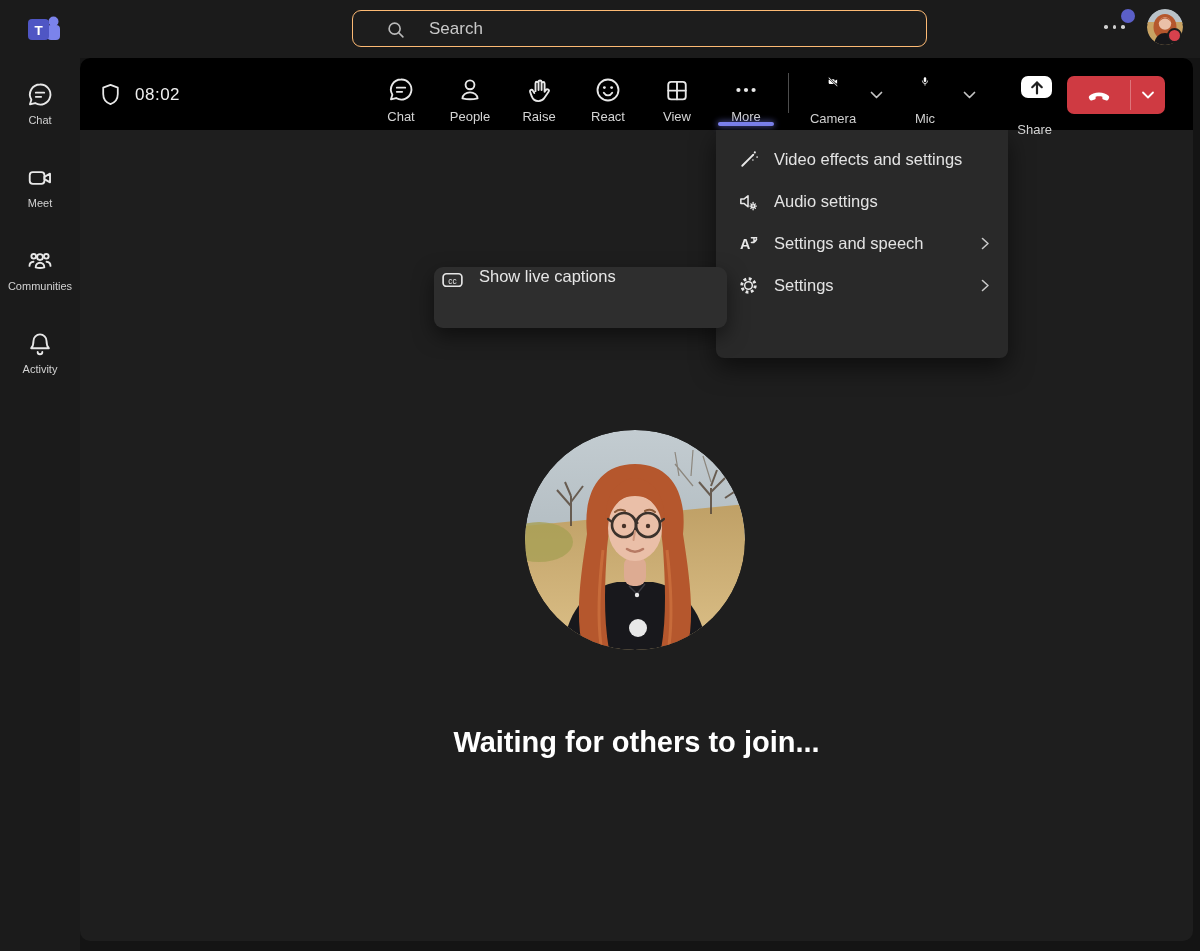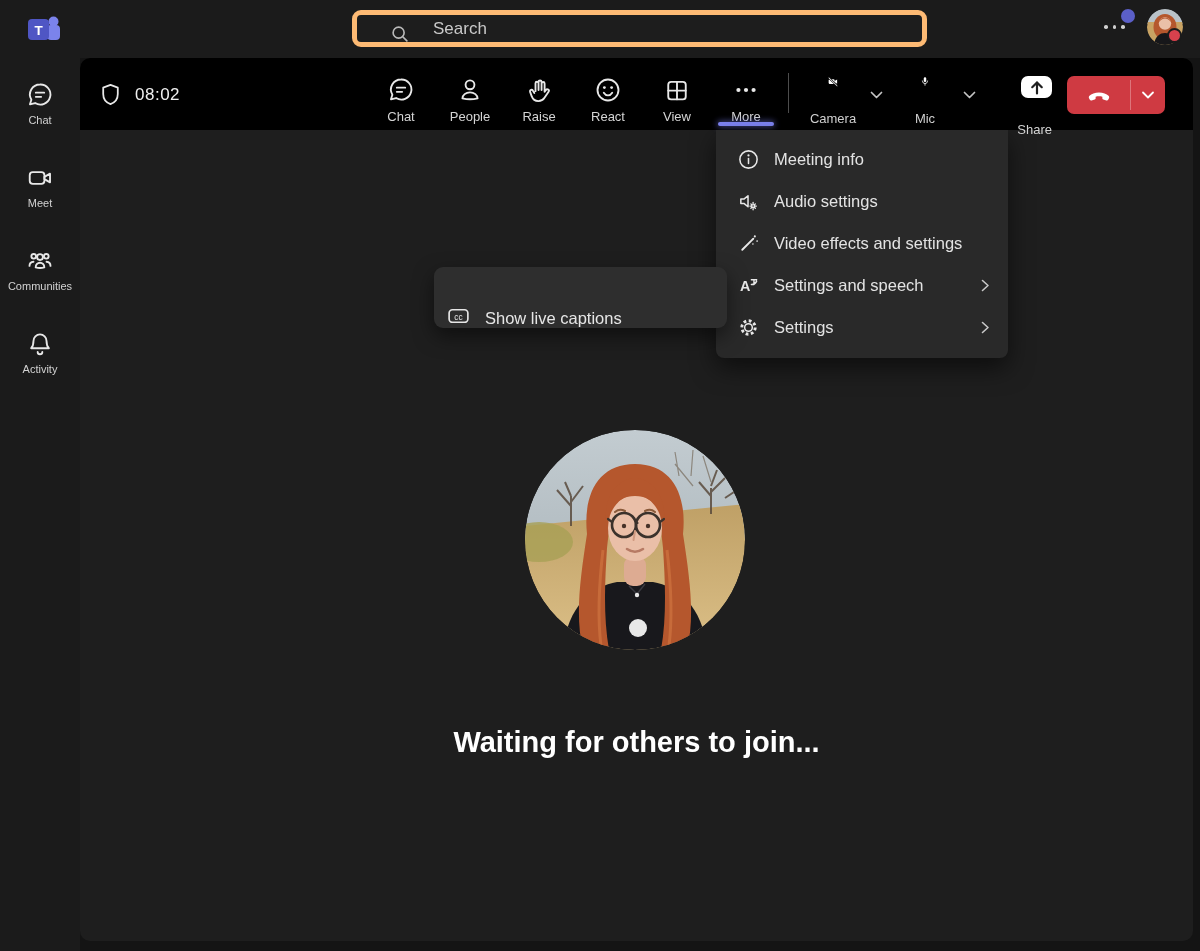--- a/index.html
+++ b/index.html
@@ -10,21 +10,21 @@
     -webkit-font-smoothing:antialiased; color:#e6e6e6;
   }
   svg { display:block; }
   .stroke-ic { stroke:#e8e8e8; fill:none; stroke-width:1.6; stroke-linecap:round; stroke-linejoin:round; }
 
   
   .topbar { position:absolute; left:0; top:0; width:1200px; height:58px; background:#1b1b1b; }
   .teams-logo { position:absolute; left:26px; top:13px; width:36px; height:32px; }
   .searchbox {
     position:absolute; left:352px; top:10px; width:575px; height:37px;
-    border:5px solid #fdba74; border-radius:9px; background:#1d1d1d;
+    border:1px solid #fdba74; border-radius:9px; background:#1d1d1d;
     display:flex; align-items:center; padding-left:34px;
   }
   .searchbox .mag { position:absolute; left:32px; top:8px; }
   .searchbox input {
     background:transparent; border:none; outline:none; color:#cfcfcf;
     font-size:17px; width:460px; margin-left:42px; font-family:"Liberation Sans",sans-serif;
   }
   .searchbox input::placeholder { color:#c9c9c9; opacity:1; }
   .top-overflow { position:absolute; left:1104px; top:20px; width:26px; height:14px; display:flex; gap:5px; align-items:center; cursor:pointer; }
   .top-overflow i { width:3.5px; height:3.5px; border-radius:50%; background:#cfcfcf; }
@@ -94,21 +94,21 @@
     position:relative; height:42px; display:flex; align-items:center; gap:14px;
     padding-left:20px; cursor:pointer; font-size:16.5px; color:#e3e3e3;
   }
   .menu-item .mico { width:24px; display:flex; justify-content:center; }
   .menu-item .chev-r { position:absolute; right:18px; top:15px; }
 
   
   .flyout {
     position:absolute; left:434px; top:267px; width:293px; height:61px; z-index:30;
     background:#2e2e2e; border-radius:9px; box-shadow:0 8px 20px rgba(0,0,0,.5);
-    display:flex; align-items:flex-end; padding-left:12px; gap:14px; cursor:pointer;
+    display:flex; align-items:flex-start; padding-left:6px; gap:14px; cursor:pointer;
     font-size:16.5px; color:#e6e6e6;
   }
 
   
   .tooltip {
     position:absolute; left:665px; top:329px; z-index:40;
     background:#2b2b2b; border:1px solid #606060; border-radius:3px;
     padding:2px 10px 4px; font-size:14.5px; color:#f2f2f2; white-space:nowrap;
   }
 </style>
@@ -354,54 +354,44 @@
       </svg>
     </div>
 
     <div class="waiting">Waiting for others to join...</div>
   </div>
 
   <div class="more-menu">
     <div class="menu-item">
       <span class="mico">
           <svg width="23" height="23" viewBox="0 0 24 24">
-        <circle cx="12" cy="12" r="9" class="stroke-ic"></circle>
-        <path class="stroke-ic" d="M12 11v5.2"></path>
-            <circle cx="12" cy="7.8" r="1.15" fill="#e8e8e8"></circle>
-      </svg>
-        </span>
-      <span>Meeting info</span>
+        <path d="M5.5 18.5 15 9M15 9l2-2" stroke="#e8e8e8" stroke-width="2" fill="none" stroke-linecap="round"></path>
+        <circle cx="18.6" cy="4.6" r="1.1" fill="#e8e8e8"></circle>
+            <circle cx="21" cy="9.4" r=".9" fill="#e8e8e8"></circle>
+            <circle cx="16.6" cy="12.6" r=".8" fill="#e8e8e8"></circle>
+      </svg>
+        </span>
+      <span>Video effects and settings</span>
     </div>
     <div class="menu-item">
       <span class="mico">
           <svg width="23" height="23" viewBox="0 0 24 24">
         <path class="stroke-ic" d="M4 9.5v4.5h3.2L11.5 17.5V6L7.2 9.5Z"></path>
         <circle cx="16.8" cy="16.8" r="2.3" fill="#e8e8e8"></circle>
         <g stroke="#e8e8e8" stroke-width="1.4" stroke-linecap="round">
           <path d="M16.8 12.9v1.2M16.8 19.5v1.2M13.5 16.8h1.2M19 16.8h1.2M14.5 14.5l.8.8M18.3 18.3l.8.8M19.1 14.5l-.8.8M15.3 18.3l-.8.8"></path>
         </g>
         <circle cx="16.8" cy="16.8" r=".8" fill="#292929"></circle>
       </svg>
         </span>
       <span>Audio settings</span>
     </div>
     <div class="menu-item">
       <span class="mico">
           <svg width="23" height="23" viewBox="0 0 24 24">
-        <path d="M5.5 18.5 15 9M15 9l2-2" stroke="#e8e8e8" stroke-width="2" fill="none" stroke-linecap="round"></path>
-        <circle cx="18.6" cy="4.6" r="1.1" fill="#e8e8e8"></circle>
-            <circle cx="21" cy="9.4" r=".9" fill="#e8e8e8"></circle>
-            <circle cx="16.6" cy="12.6" r=".8" fill="#e8e8e8"></circle>
-      </svg>
-        </span>
-      <span>Video effects and settings</span>
-    </div>
-    <div class="menu-item">
-      <span class="mico">
-          <svg width="23" height="23" viewBox="0 0 24 24">
         <text x="3" y="18" font-size="15" font-weight="bold" fill="#e8e8e8" font-family="Liberation Sans, sans-serif">A</text>
         <path d="M15 6h5.5M17.7 6v5M15 11c2.8 0 4.6-1.6 5.5-3.6" stroke="#e8e8e8" stroke-width="1.5" fill="none" stroke-linecap="round"></path>
       </svg>
         </span>
       <span>Settings and speech</span>
       <span class="chev-r">
           <svg width="9" height="13" viewBox="0 0 9 13">
         <path d="M1.5 1.5 7 6.5l-5.5 5" fill="none" stroke="#c8c8c8" stroke-width="1.6" stroke-linecap="round" stroke-linejoin="round"></path>
       </svg>
         </span>

